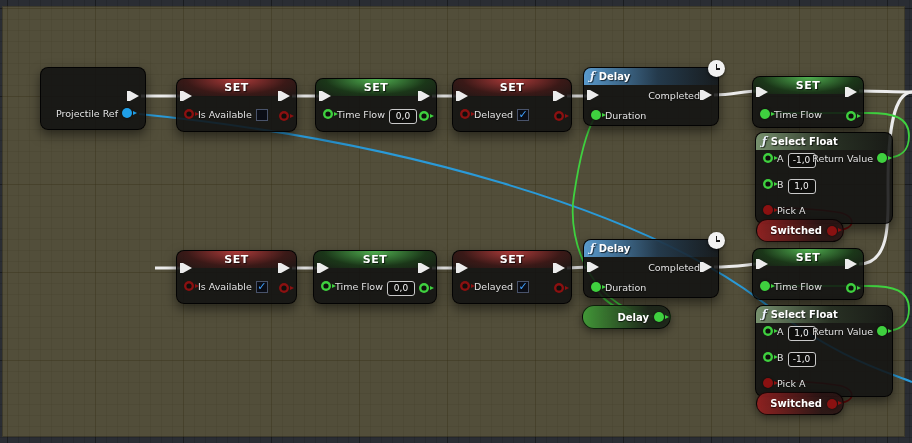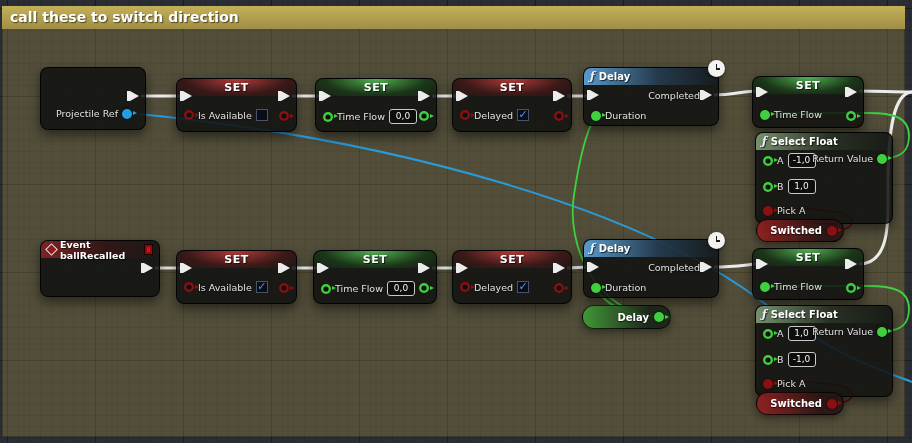--- a/index.html
+++ b/index.html
@@ -25,21 +25,21 @@
   .node{position:absolute;background:rgba(16,16,16,.86);border:1px solid rgba(0,0,0,.85);
     border-radius:8px;box-shadow:0 5px 12px rgba(0,0,0,.5);color:#e2e2e2;font-size:9.5px;box-sizing:border-box;}
   .hdr{height:17px;border-radius:7px 7px 0 0;display:flex;align-items:center;gap:4px;
     padding:0 6px;font-weight:bold;color:#fff;font-size:10px;text-shadow:1px 1px 1px rgba(0,0,0,.7);}
   .hdr.center{justify-content:center;font-size:11px;letter-spacing:.5px;}
   .hdr.red{background:radial-gradient(ellipse 70% 150% at 50% 0%, rgba(225,70,70,.75), rgba(120,25,25,.35) 60%, rgba(40,10,10,.12));}
   .hdr.green{background:radial-gradient(ellipse 70% 150% at 50% 0%, rgba(95,215,95,.8), rgba(30,110,30,.35) 60%, rgba(10,40,10,.12));}
   .hdr.blue{background:linear-gradient(90deg, rgba(95,165,220,.92), rgba(45,85,120,.55) 55%, rgba(20,35,50,.3));}
   .hdr.sel{background:linear-gradient(90deg, rgba(135,165,125,.85), rgba(58,78,52,.45) 55%, rgba(25,32,25,.25));}
   .hdr.event{background:linear-gradient(90deg, rgba(150,38,38,.8), rgba(75,22,22,.45) 55%, rgba(35,25,25,.3));}
-  .row{position:absolute;display:flex;align-items:center;gap:4px;white-space:nowrap;}
+  .row{position:absolute;display:flex;align-items:flex-start;gap:4px;white-space:nowrap;}
   .lbl{text-shadow:0 1px 1px rgba(0,0,0,.7);}
   .exec{position:absolute;width:0;height:0;border-top:5.5px solid transparent;
     border-bottom:5.5px solid transparent;border-left:9px solid #ececec;}
   .exec::before{content:'';position:absolute;left:-12px;top:-5px;width:3px;height:10px;background:#ececec;}
   .pin{position:relative;width:10px;height:10px;border-radius:50%;flex:0 0 auto;}
   .pin::after{content:'';position:absolute;right:-5px;top:2.8px;
     border-left:4px solid var(--c);border-top:2.5px solid transparent;border-bottom:2.5px solid transparent;}
   .pin.h{box-shadow:inset 0 0 0 2.4px var(--c);background:rgba(0,0,0,.4);}
   .pin.f{background:var(--c);box-shadow:0 0 3px rgba(0,0,0,.6);}
   .g{--c:#3fd03f;} .b{--c:#8a1111;} .o{--c:#1f9fe8;}
@@ -200,28 +200,20 @@
       <span class="lbl">Return Value</span>
       <span class="pin f g"></span>
     </div>
   </div>
 
   <div class="pill red" style="left:756px;top:219px;width:88px;height:23px">
     <span>Switched</span>
     <span class="pin f b"></span>
   </div>
 
-  <div class="node" style="left:40px;top:240px;width:120px;height:57px">
-    <div class="hdr event">
-      <span class="dia"></span>
-      <span style="font-size:9.5px">Event ballRecalled</span>
-      <span class="redsq"></span>
-    </div>
-    <span class="exec" style="top:22px;right:6px"></span>
-  </div>
 
   <div class="node" style="left:176px;top:250px;width:121px;height:54px">
     <div class="hdr red center">
       <span>SET</span>
     </div>
     <span class="exec" style="top:12px;left:6px"></span>
     <span class="exec" style="top:12px;right:6px"></span>
     <div class="row" style="top:30px;left:7px">
       <span class="pin h b"></span>
       <span class="lbl">Is Available</span>
@@ -316,17 +308,14 @@
       <span class="lbl">Return Value</span>
       <span class="pin f g"></span>
     </div>
   </div>
 
   <div class="pill red" style="left:756px;top:392px;width:88px;height:23px">
     <span>Switched</span>
     <span class="pin f b"></span>
   </div>
 
-  <div class="comment-title">
-    <span>call these to switch direction</span>
-  </div>
 
 </div>
 
 </body></html>

